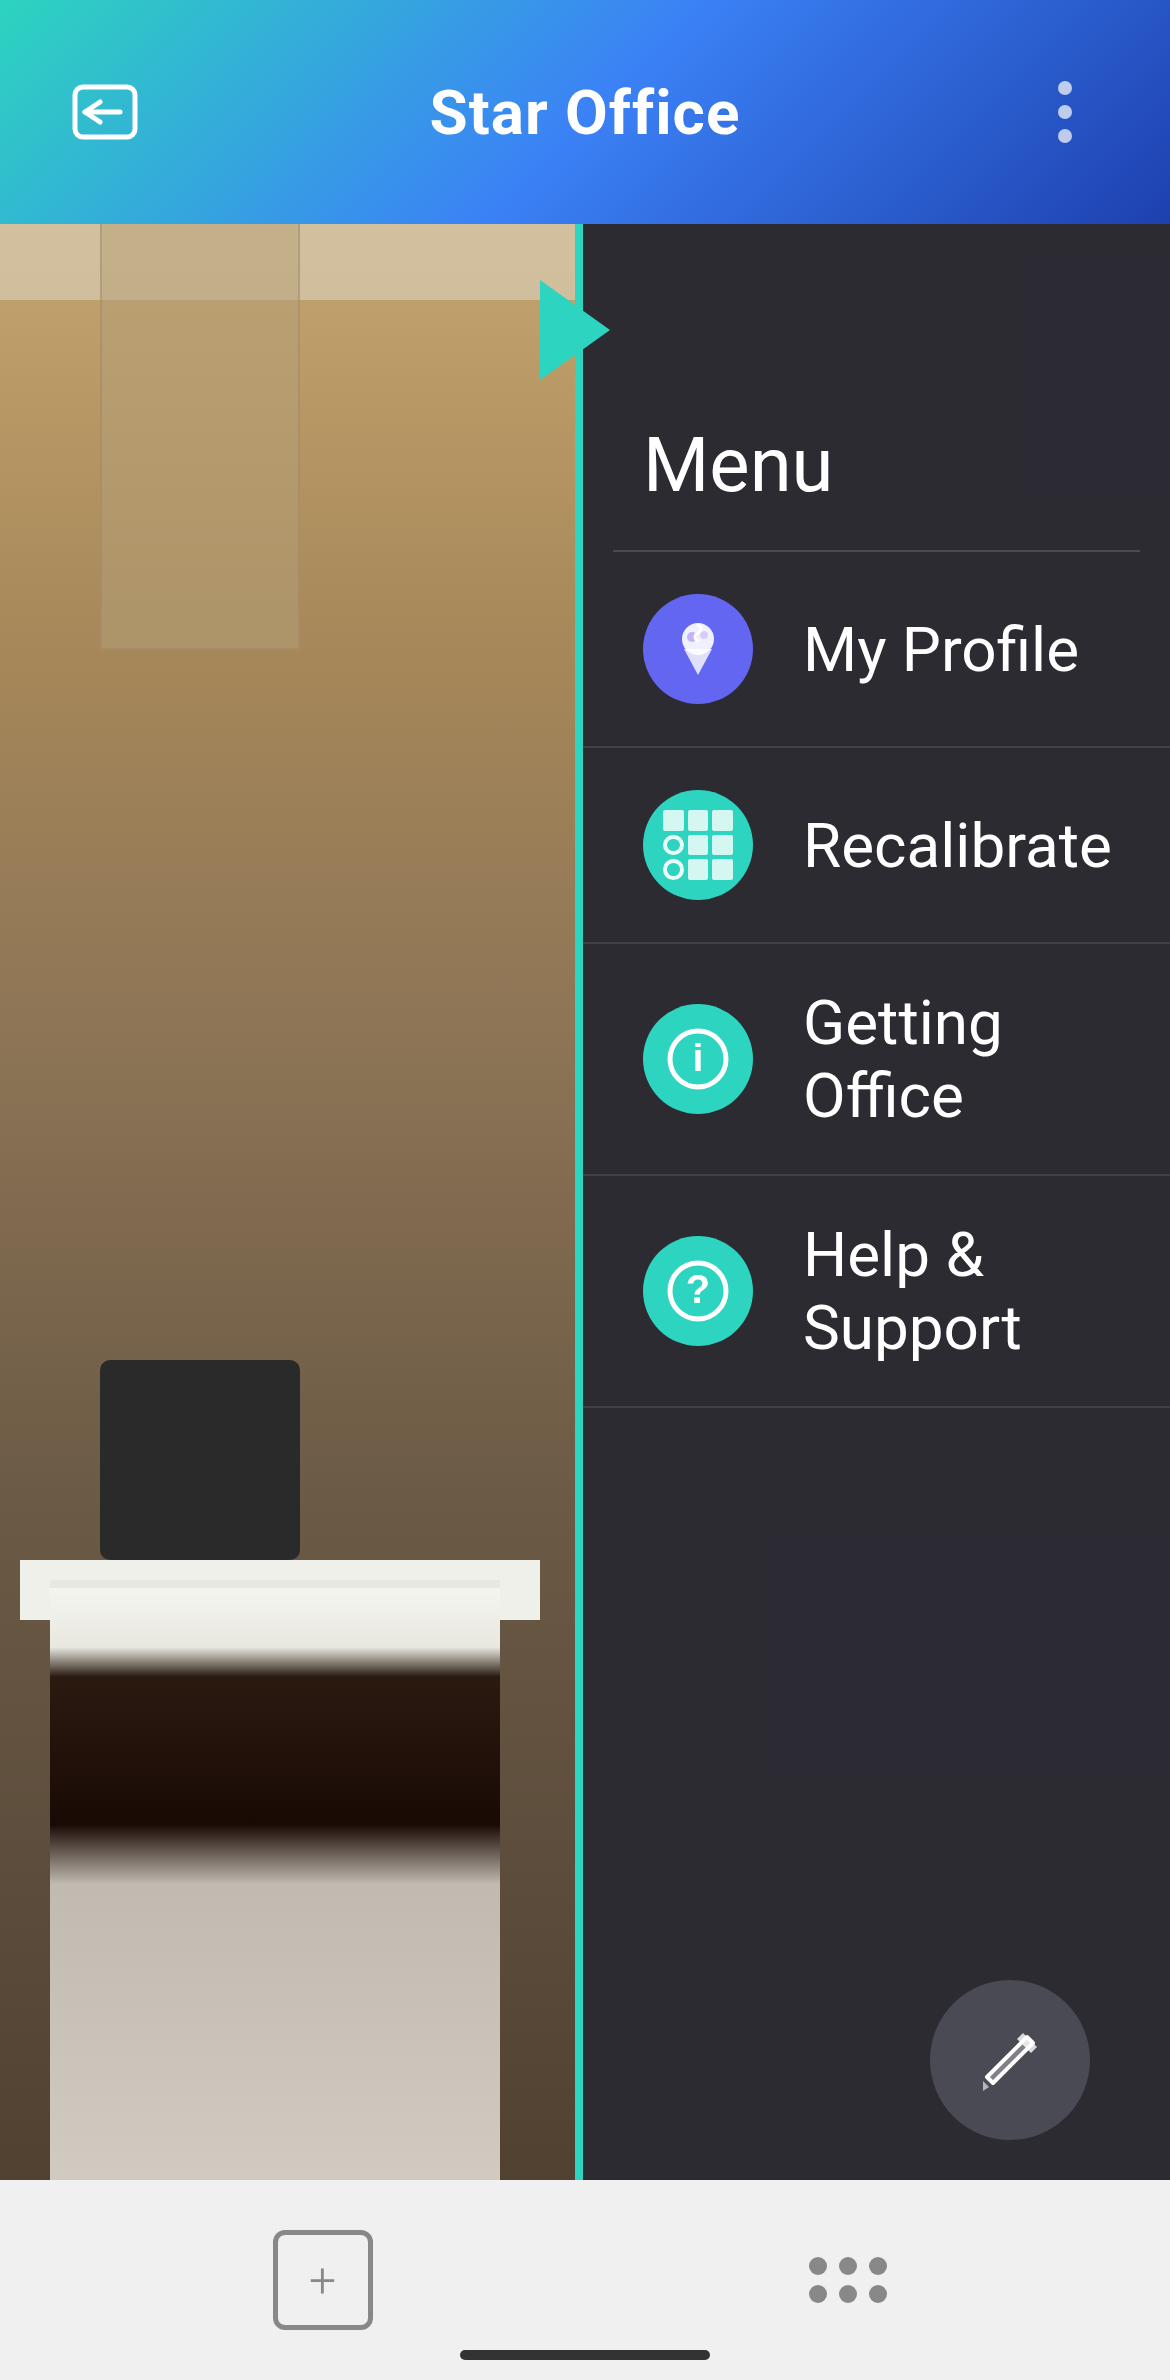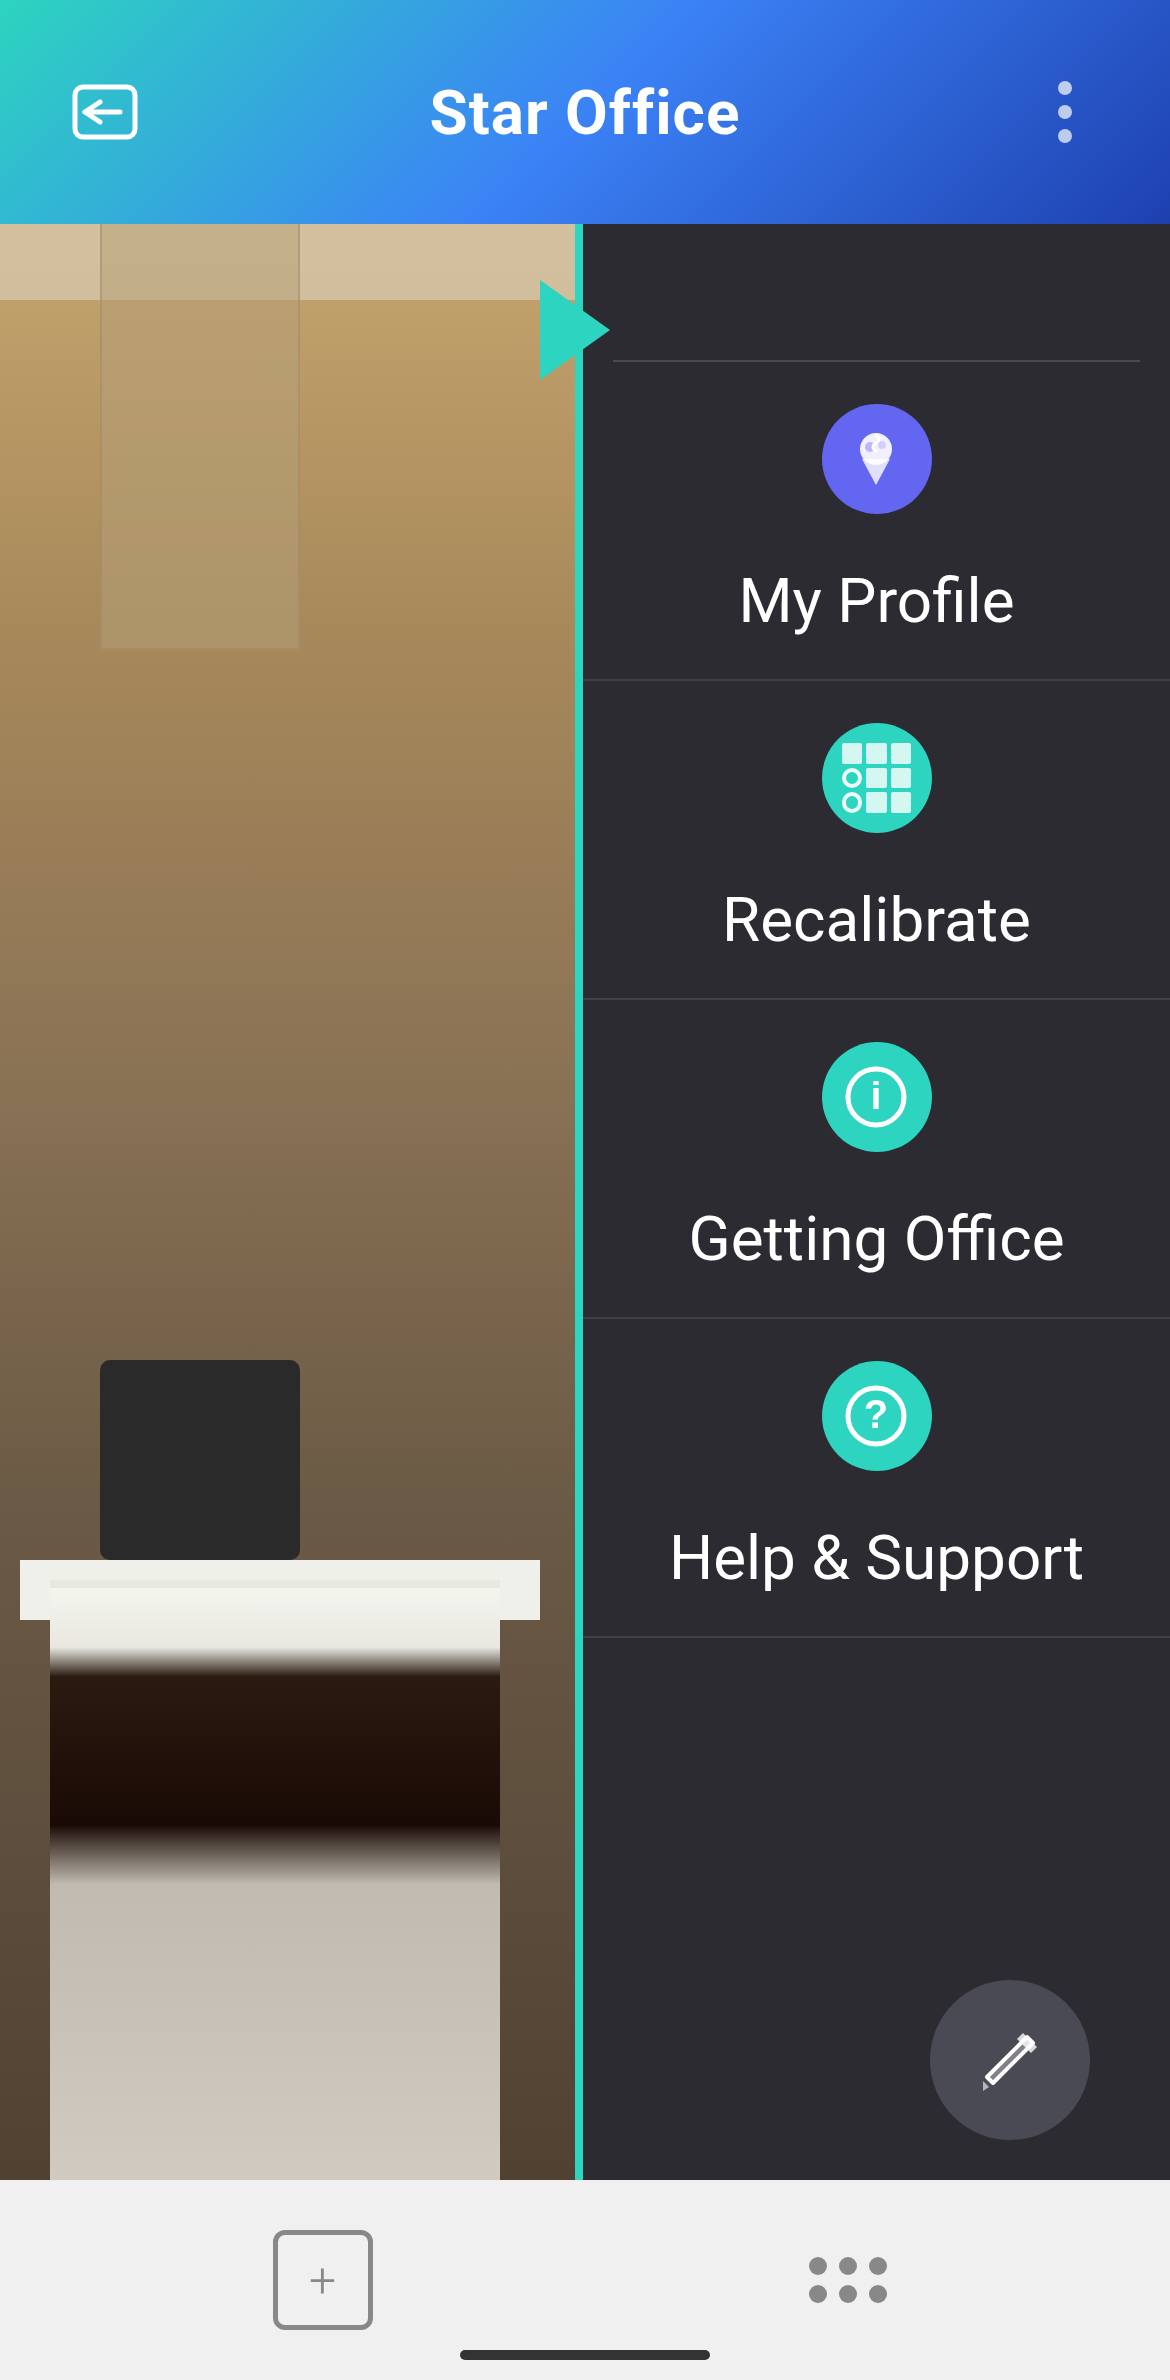--- a/index.html
+++ b/index.html
@@ -165,21 +165,20 @@
       margin: 0 30px;
     }
 
     .menu-item {
       display: flex;
       align-items: center;
       padding: 42px 60px;
       cursor: pointer;
       border-bottom: 2px solid rgba(255,255,255,0.1);
       gap: 50px;
-      flex-direction: column;
     }
 
     .menu-item-icon {
       width: 110px;
       height: 110px;
       border-radius: 50%;
       display: flex;
       align-items: center;
       justify-content: center;
       flex-shrink: 0;
@@ -371,20 +370,21 @@
     <div class="desk-machine"></div>
   </div>
 
   <div class="teal-line"></div>
 
   <div class="menu-arrow"></div>
 
   <div class="menu-overlay"></div>
 
   <div class="menu-content">
+    <div class="menu-title">Menu</div>
     <div class="menu-divider"></div>
 
     <div class="menu-item">
       <div class="menu-item-icon icon-purple">
         <svg width="65" height="65" viewBox="0 0 65 65" fill="none" xmlns="http://www.w3.org/2000/svg">
 
           <ellipse cx="32" cy="22" rx="16" ry="16" fill="white" fill-opacity="0.9"></ellipse>
           <path d="M18 32 L32 58 L46 32 Z" fill="white" fill-opacity="0.8"></path>
           <circle cx="26" cy="20" r="5" fill="#a78bfa" fill-opacity="0.6"></circle>
           <circle cx="38" cy="18" r="4" fill="#c4b5fd" fill-opacity="0.6"></circle>

